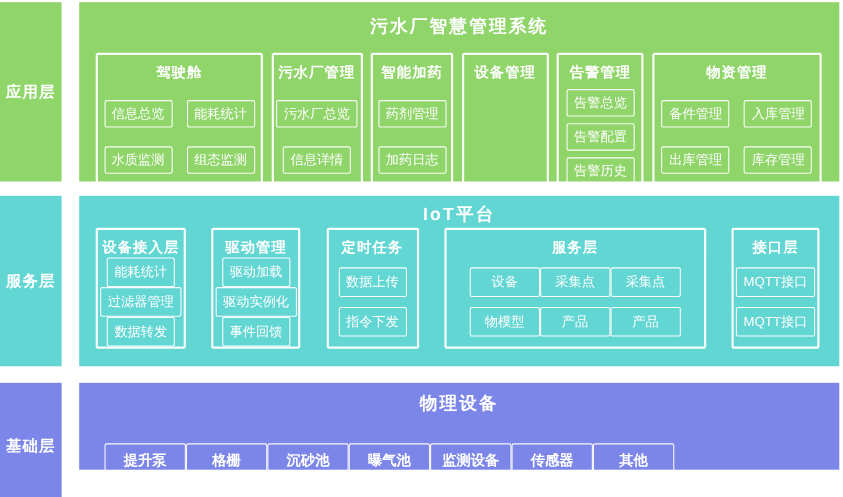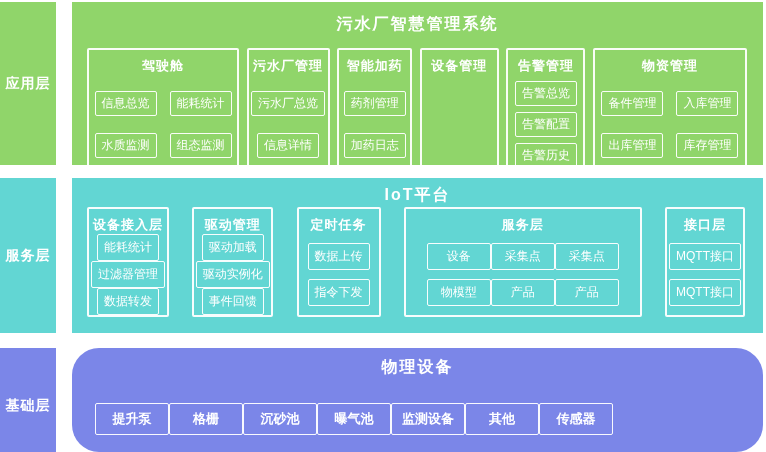--- a/index.html
+++ b/index.html
@@ -14,21 +14,21 @@
     display:flex;align-items:center;justify-content:center;
     font-size:14px;font-weight:bold;letter-spacing:1px;
   }
   #side-app {top:2px;height:163px;background:var(--green);}
   #side-svc {top:178px;height:155px;background:var(--teal);}
   #side-base{top:348px;height:116px;background:var(--purple);}
   
   .panel{position:absolute;left:72px;width:691px;}
   #panel-app {top:2px;height:163px;background:var(--green);font-family:Liberation Serif, serif;}
   #panel-iot {top:178px;height:155px;background:var(--teal);}
-  #panel-base{top:348px;height:104px;background:var(--purple);border-radius:27px;}
+  #panel-base{top:348px;height:79px;background:var(--purple);}
   .panel-title{
     text-align:center;font-size:16px;font-weight:bold;letter-spacing:2px;
   }
   #panel-app  .panel-title{padding-top:12px;}
   #panel-iot  .panel-title{padding-top:7px;}
   #panel-base .panel-title{padding-top:9px;}
   
   .groups{position:absolute;display:flex;justify-content:space-between;}
   #panel-app .groups{top:46px;left:15px;right:16px;height:128px;}
   #panel-iot .groups{top:29px;left:15px;right:18px;height:110px;}
@@ -185,18 +185,18 @@
   </section>
 
   <section class="panel" id="panel-base">
     <div class="panel-title">物理设备</div>
     <div class="devices">
       <div class="device">提升泵</div>
       <div class="device">格栅</div>
       <div class="device">沉砂池</div>
       <div class="device">曝气池</div>
       <div class="device">监测设备</div>
+      <div class="device">传感器</div>
       <div class="device">其他</div>
-      <div class="device">传感器</div>
     </div>
   </section>
 
 </div>
 
 </body></html>

